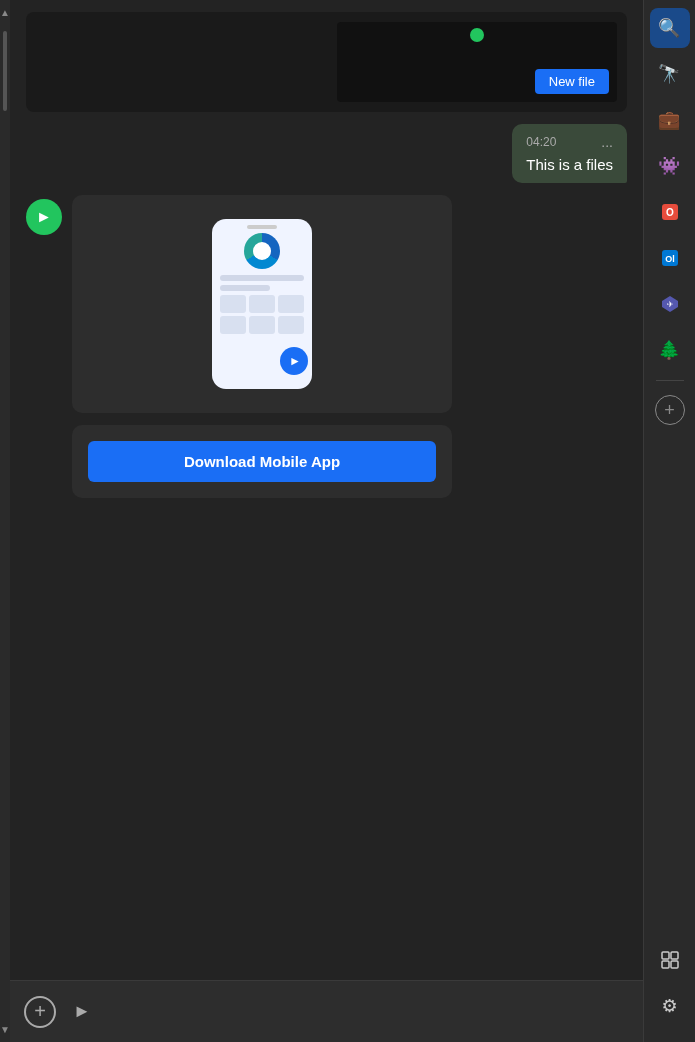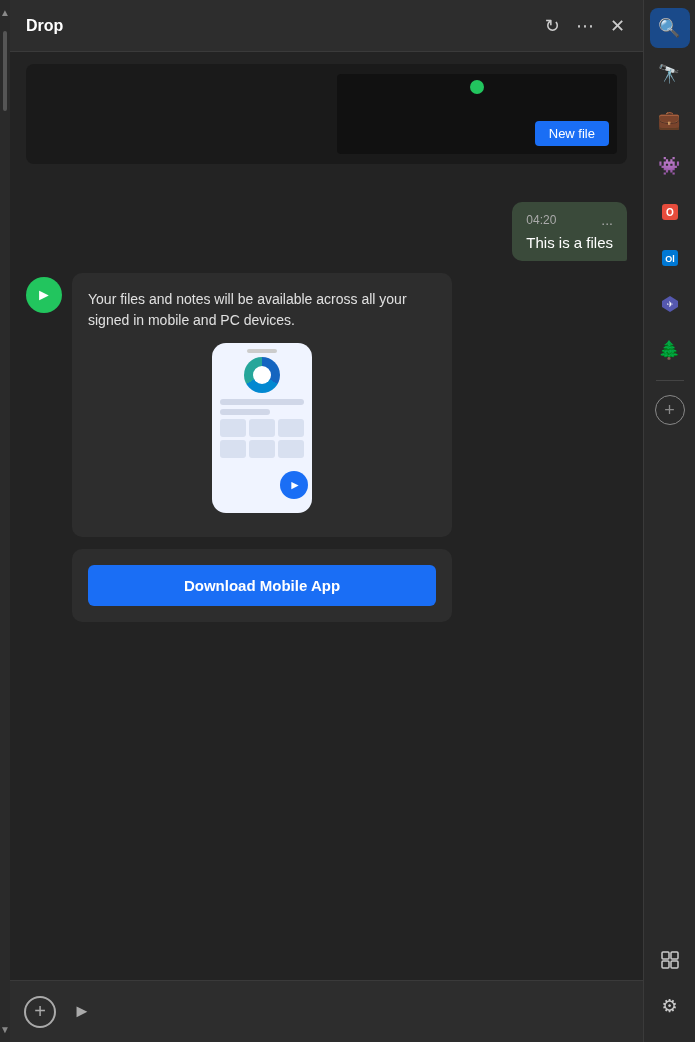--- a/index.html
+++ b/index.html
@@ -125,21 +125,20 @@
     }
 
     
     .sent-message {
       align-self: flex-end;
       background: #3a4a3a;
       border-radius: 10px 10px 2px 10px;
       padding: 10px 14px;
       max-width: 220px;
       position: relative;
-      margin-top: 26px;
     }
     .msg-time-row {
       display: flex;
       justify-content: space-between;
       align-items: center;
       margin-bottom: 6px;
     }
     .msg-time {
       color: #aaa;
       font-size: 12px;
@@ -426,28 +425,20 @@
 <body>
 
 <div class="scrollbar">
   <span class="scrollbar-arrow">▲</span>
   <div class="scrollbar-thumb"></div>
   <span class="scrollbar-arrow" style="margin-top:auto;">▼</span>
 </div>
 
 <div class="main-panel">
 
-  <div class="header">
-    <span class="header-title">Drop</span>
-    <div class="header-icons">
-      <span class="header-icon">↻</span>
-      <span class="header-icon">⋯</span>
-      <span class="header-icon">✕</span>
-    </div>
-  </div>
 
   <div class="chat-area">
 
     <div class="new-file-card">
       <div class="new-file-img-placeholder">
         <div class="green-dot"></div>
         <button class="new-file-btn">New file</button>
       </div>
     </div>
 
@@ -459,21 +450,20 @@
         </div>
         <div class="msg-text">This is a files</div>
       </div>
     </div>
 
     <div class="bot-row">
       <div class="bot-avatar">
         <span class="bot-avatar-icon">►</span>
       </div>
       <div class="bot-card">
-        <div class="bot-card-text">Your files and notes will be available across all your signed in mobile and PC devices.</div>
 
         <div class="phone-illustration">
           <div class="phone-wrapper">
             <div class="phone-notch"></div>
 
             <div class="edge-logo-outer phone-edge-logo">
               <div class="edge-logo-inner"></div>
             </div>
 
             <div class="phone-bars">

